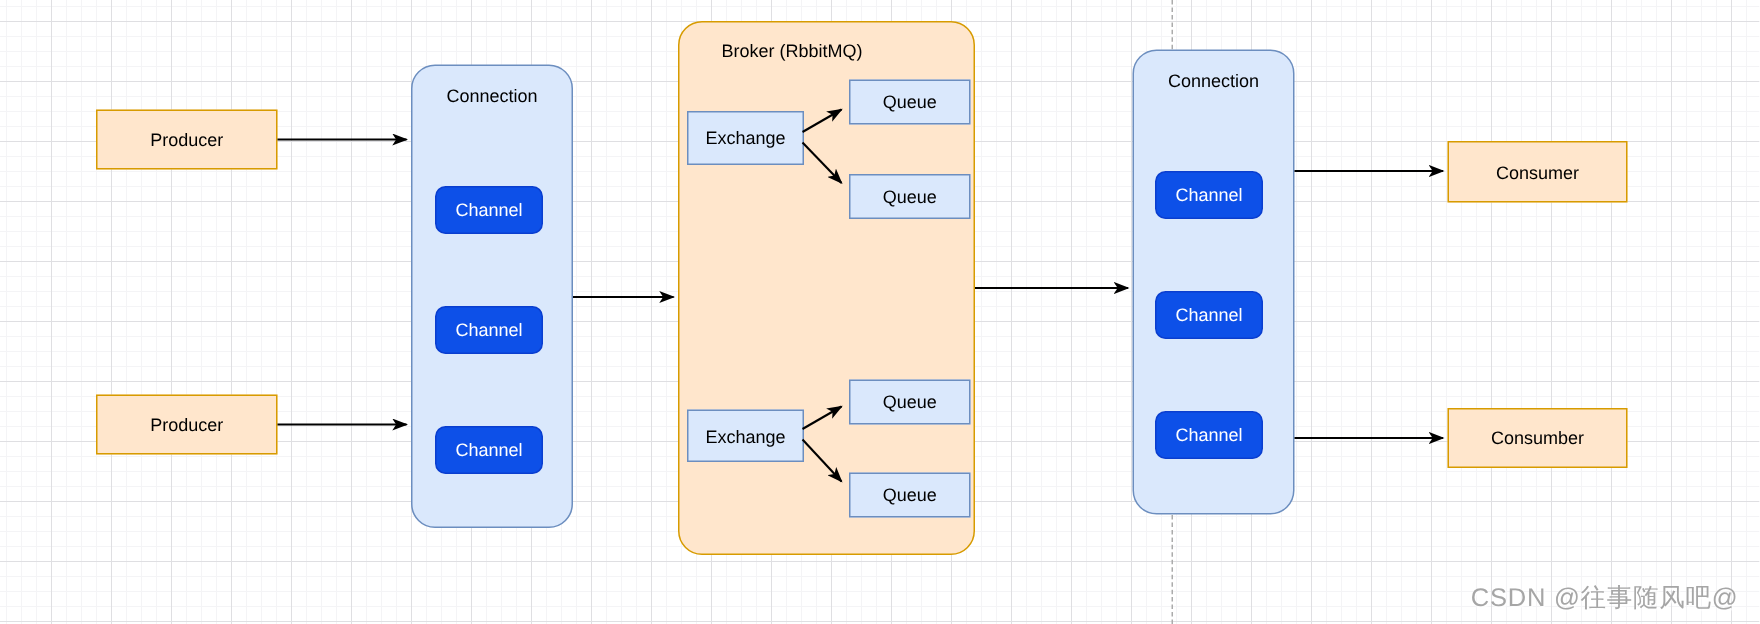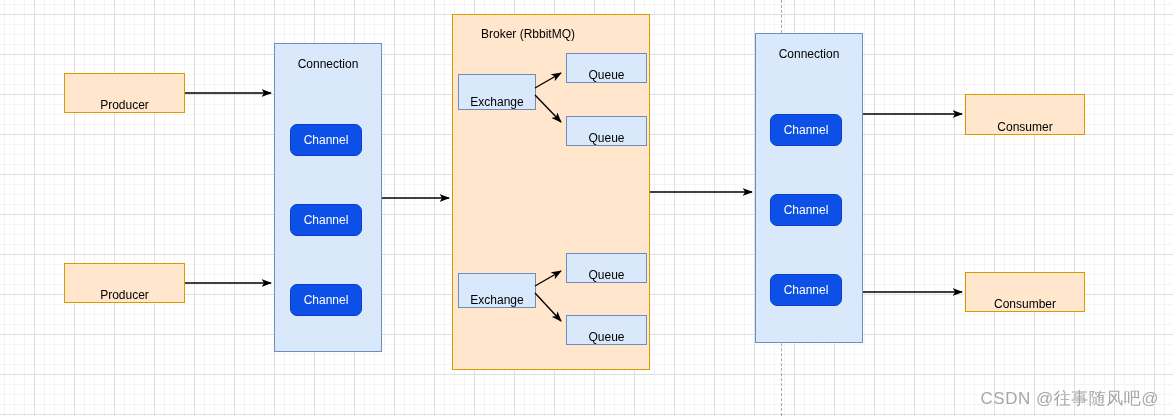--- a/index.html
+++ b/index.html
@@ -16,30 +16,30 @@
       linear-gradient(to right, var(--grid-minor,#f4f4f6) 1px, transparent 1px),
       linear-gradient(to bottom, var(--grid-minor,#f4f4f6) 1px, transparent 1px);
     background-size:40px 40px,40px 40px,10px 10px,10px 10px;
     background-position:34px 0,0 14px,4px 0,0 4px;
   }
   .vguide{
     position:absolute;top:0;height:416px;width:0;
     border-left:1px dashed var(--guide-line,#ababab);
     z-index:1;
   }
-  .node{position:absolute;display:flex;align-items:flex-end;justify-content:center;box-sizing:border-box;z-index:2;}
+  .node{position:absolute;display:flex;align-items:center;justify-content:center;box-sizing:border-box;z-index:2;}
   .orange{
     background:var(--orange-fill,#ffe6cc);
     border:1px solid var(--orange-border,#d79b00);
   }
   .bluebox{
     background:var(--blue-fill,#dae8fc);
     border:1px solid var(--blue-border,#6c8ebf);
   }
-  .container{justify-content:flex-start;align-items:flex-start;}
+  .container{justify-content:flex-start;align-items:flex-start;border-radius:16px;}
   .container .title{
     position:absolute;top:13px;left:0;width:100%;text-align:center;
   }
   .broker-title{position:absolute;top:12px;left:28px;white-space:nowrap;}
   .channel{
     position:absolute;width:70px;height:30px;
     display:flex;align-items:center;justify-content:center;
     background:var(--channel-fill,#0d50e8);
     border:1px solid var(--channel-border,#0a3ecf);
     border-radius:7px;color:#fff;

